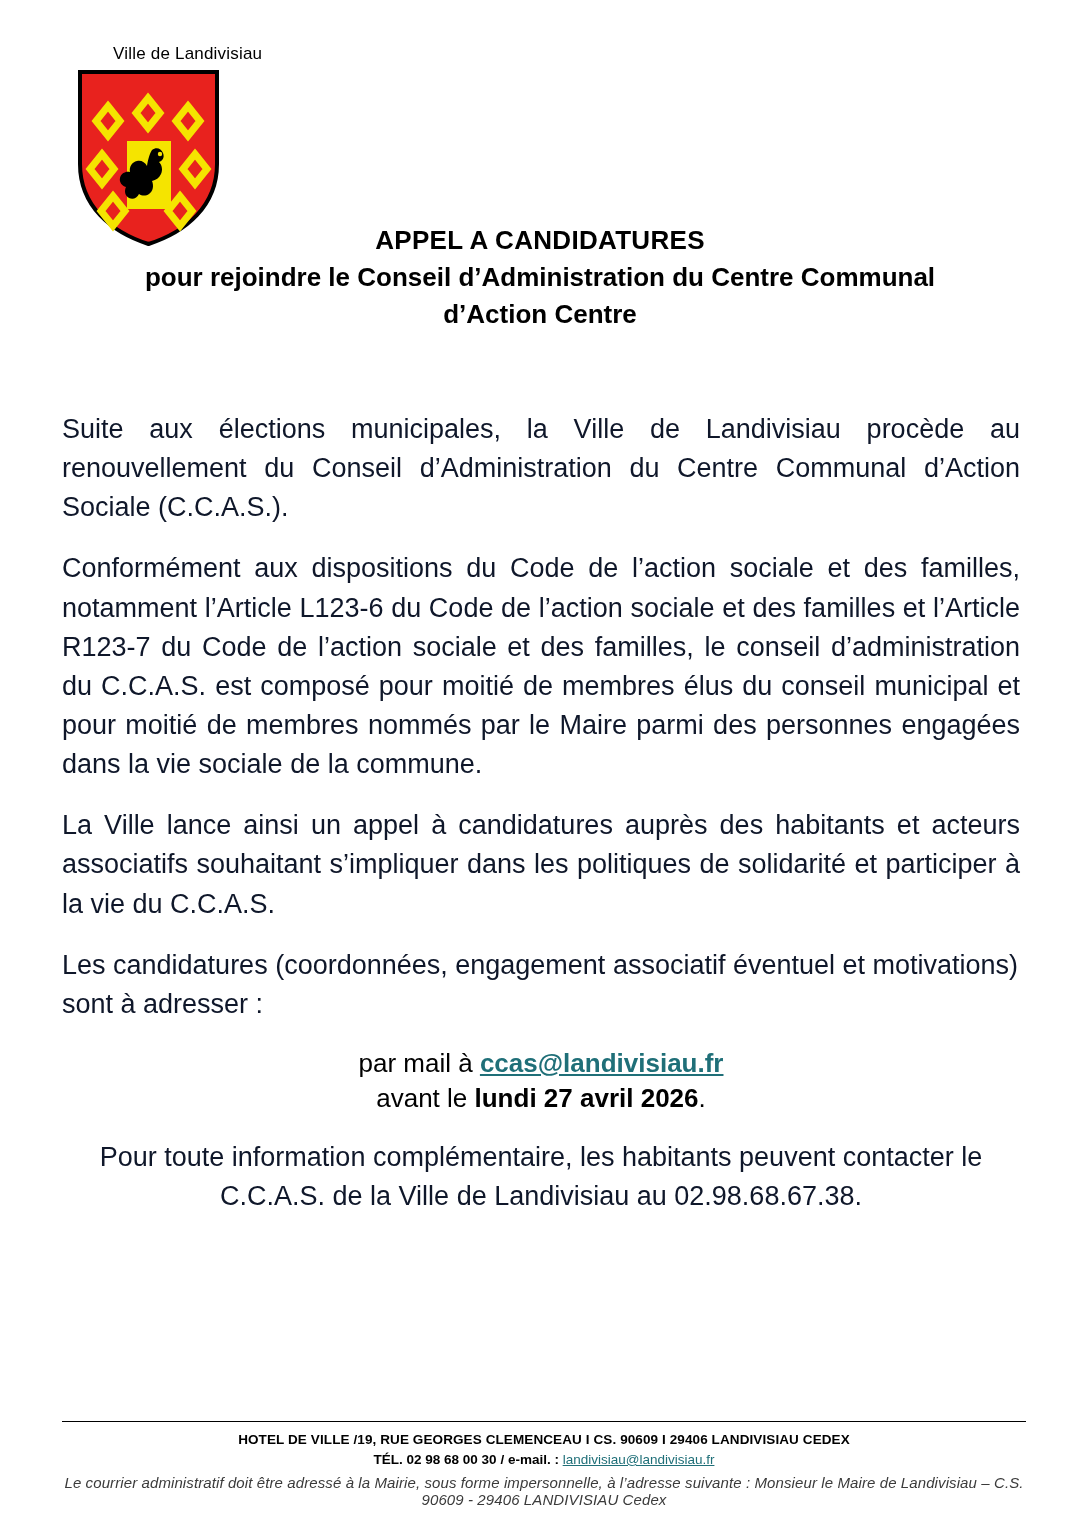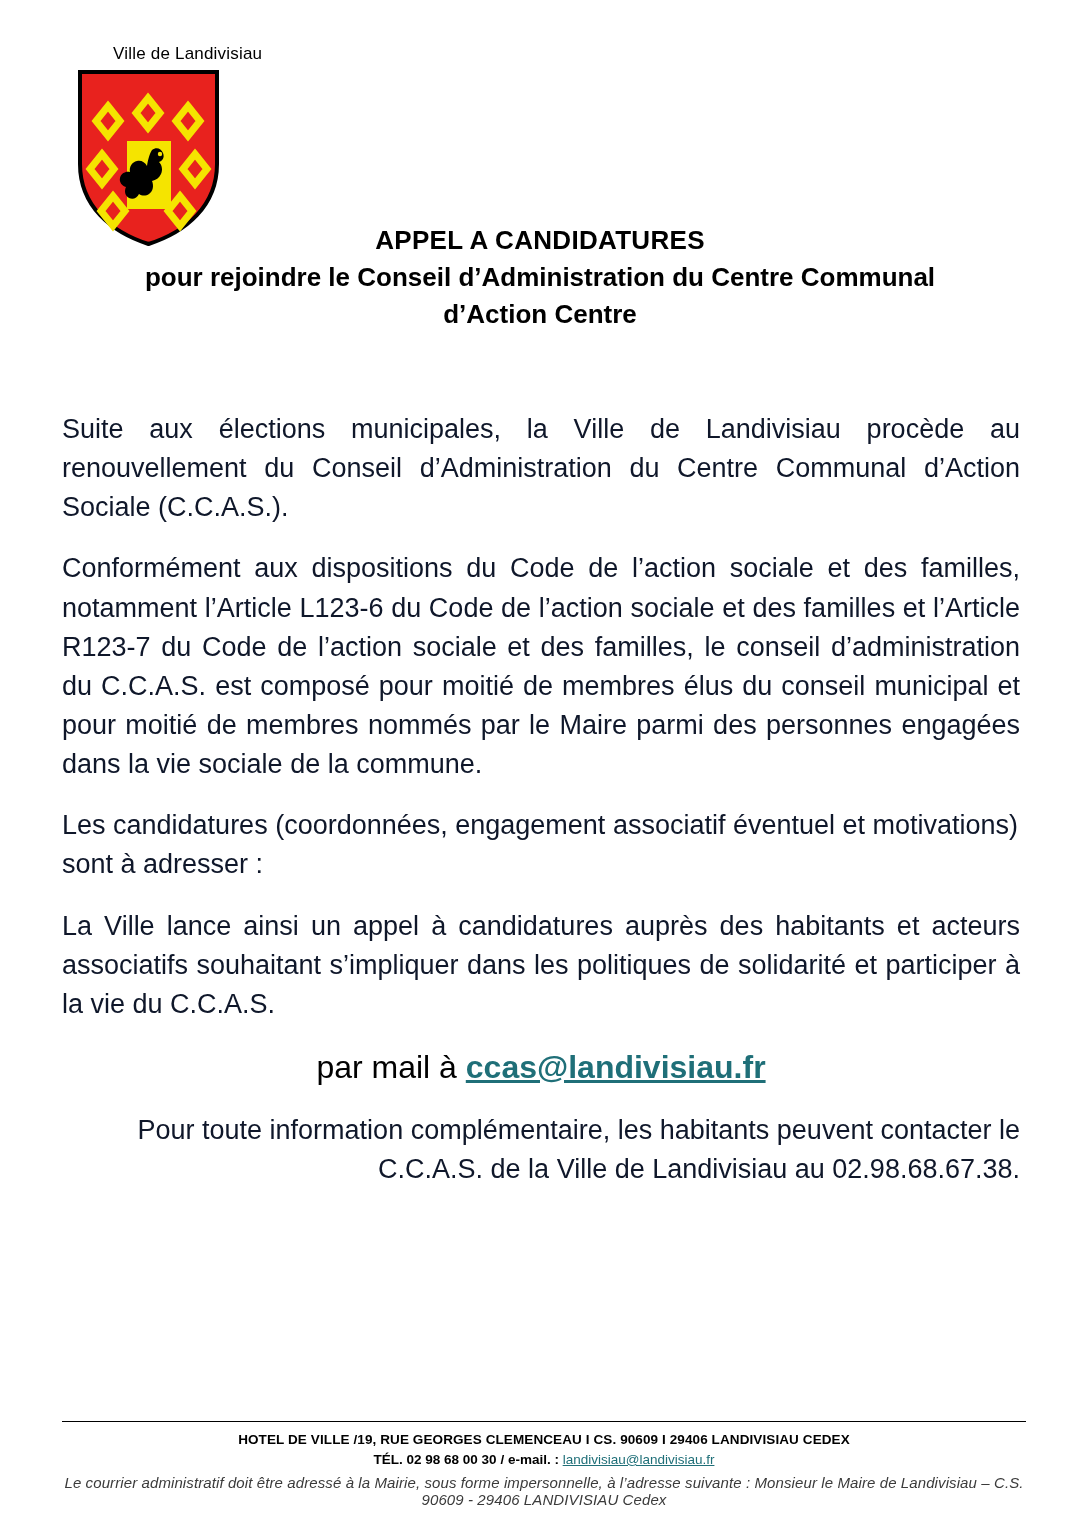--- a/index.html
+++ b/index.html
@@ -70,30 +70,30 @@
   }
   p.para {
     margin: 0 0 22px 0;
     font-size: 27px;
     line-height: 1.45;
     text-align: justify;
     font-family: "Liberation Sans", sans-serif;
     color: #0f172a;
   }
   p.para.last-nojustify {
-    text-align: right;
+    text-align: center;
   }
   p.para.nojustify {
     text-align: left;
   }
 
   .contact-block {
     margin: 0 0 22px 0;
     text-align: center;
-    font-size: 32px;
+    font-size: 26px;
     line-height: 1.35;
   }
   .contact-block .mail-link {
     color: #1F6F78;
     text-decoration: underline;
     font-weight: bold;
   }
   .contact-block .deadline {
     font-weight: bold;
   }
@@ -173,26 +173,29 @@
 
   <div class="title-block">
     <div class="title-line-1">APPEL A CANDIDATURES</div>
     <div class="title-line-2">pour rejoindre le Conseil d’Administration du Centre Communal</div>
     <div class="title-line-3">d’Action Centre</div>
   </div>
 
   <div class="body-text">
     <p class="para">Suite aux élections municipales, la Ville de Landivisiau procède au renouvellement du Conseil d’Administration du Centre Communal d’Action Sociale (C.C.A.S.).</p>
     <p class="para">Conformément aux dispositions du Code de l’action sociale et des familles, notamment l’Article L123-6 du Code de l’action sociale et des familles et l’Article R123-7 du Code de l’action sociale et des familles, le conseil d’administration du C.C.A.S. est composé pour moitié de membres élus du conseil municipal et pour moitié de membres nommés par le Maire parmi des personnes engagées dans la vie sociale de la commune.</p>
+    <p class="para">La Ville lance ainsi un appel à candidatures auprès des habitants et acteurs associatifs souhaitant s’impliquer dans les politiques de solidarité et participer à la vie du C.C.A.S.</p>
     <p class="para nojustify">Les candidatures (coordonnées, engagement associatif éventuel et motivations) sont à adresser :</p>
-    <p class="para">La Ville lance ainsi un appel à candidatures auprès des habitants et acteurs associatifs souhaitant s’impliquer dans les politiques de solidarité et participer à la vie du C.C.A.S.</p>
 
     <div class="contact-block">
       <div>
         <span>par mail à </span><a class="mail-link" href="#">ccas@landivisiau.fr</a>
+      </div>
+      <div>
+        <span>avant le </span><span class="deadline">lundi 27 avril 2026</span><span>.</span>
       </div>
     </div>
 
     <p class="para last-nojustify">Pour toute information complémentaire, les habitants peuvent contacter le C.C.A.S. de la Ville de Landivisiau au 02.98.68.67.38.</p>
   </div>
 
   <div class="footer">
     <hr>
     <div class="footer-line-1">HOTEL DE VILLE /19, RUE GEORGES CLEMENCEAU I CS. 90609 I 29406 LANDIVISIAU CEDEX</div>
     <div class="footer-line-2">

